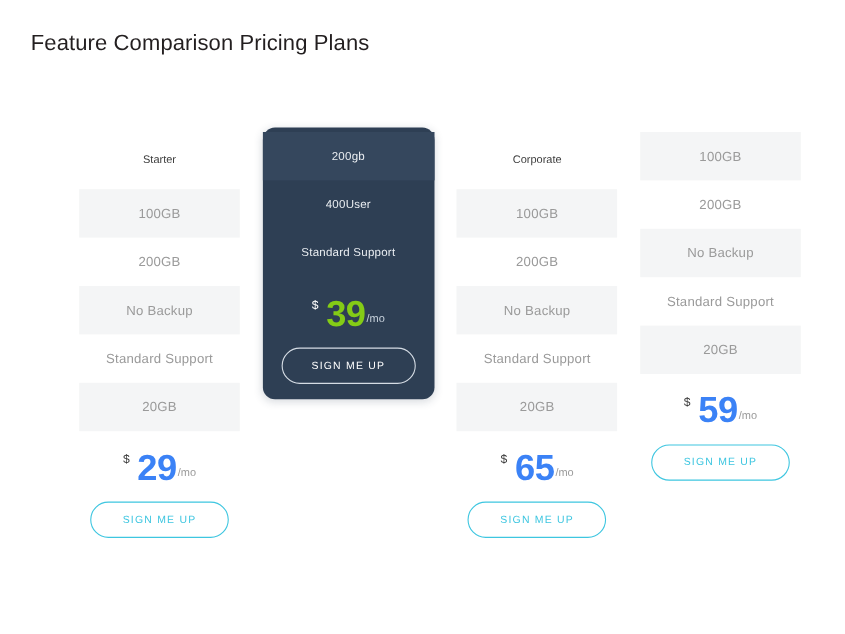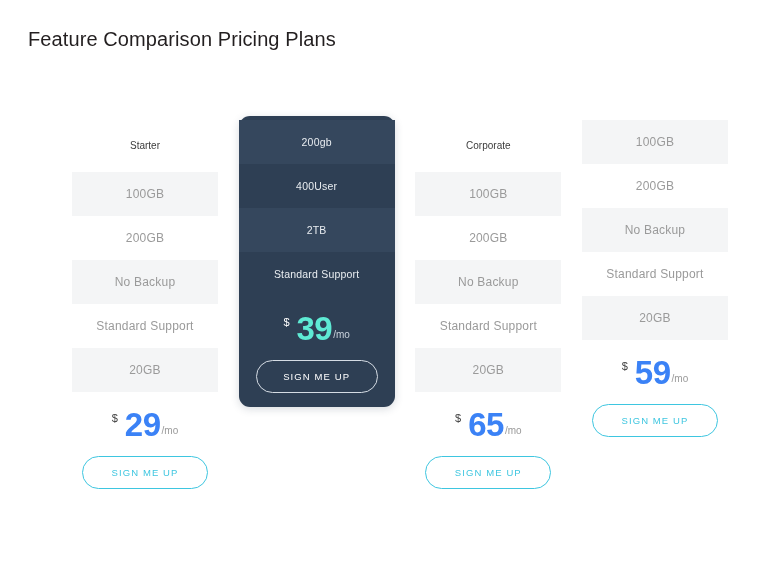--- a/index.html
+++ b/index.html
@@ -126,21 +126,21 @@
     letter-spacing: -0.5px;
   }
   .price-period {
     font-size: 10px;
     color: #9a9a9a;
     position: relative;
     top: 6px;
     margin-left: 1px;
   }
   .featured .price-currency { color: #ffffff; }
-  .featured .price-amount { color: #5eead4; }
+  .featured .price-amount { color: #84cc16; }
   .featured .price-period { color: #c8d2dc; }
 
   .signup-button {
     width: 126px;
     height: 33px;
     border-radius: 17px;
     border: 1.5px solid #3ec6e0;
     background: transparent;
     color: #3ec6e0;
     font-size: 9.5px;
@@ -180,21 +180,20 @@
       <span class="price-amount">29</span>
       <span class="price-period">/mo</span>
     </div>
     <button class="signup-button">SIGN ME UP</button>
   </div>
 
   <div class="plan-column featured">
     <div class="features">
       <div class="feature-row banded">200gb</div>
       <div class="feature-row">400User</div>
-      <div class="feature-row banded">2TB</div>
       <div class="feature-row">Standard Support</div>
     </div>
     <div class="price-block">
       <span class="price-currency">$</span>
       <span class="price-amount">39</span>
       <span class="price-period">/mo</span>
     </div>
     <button class="signup-button">SIGN ME UP</button>
   </div>
 

